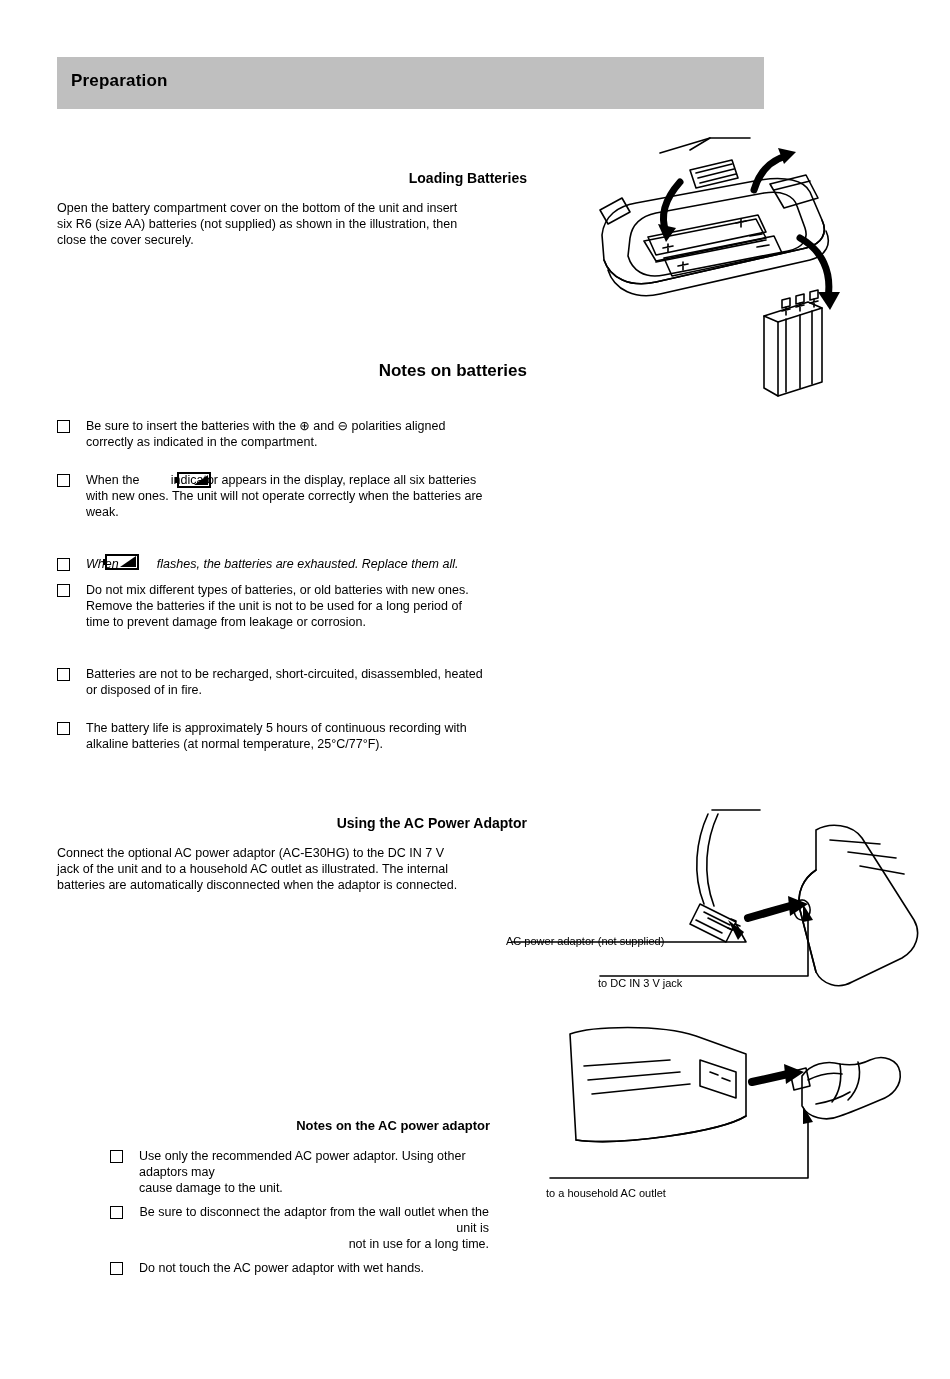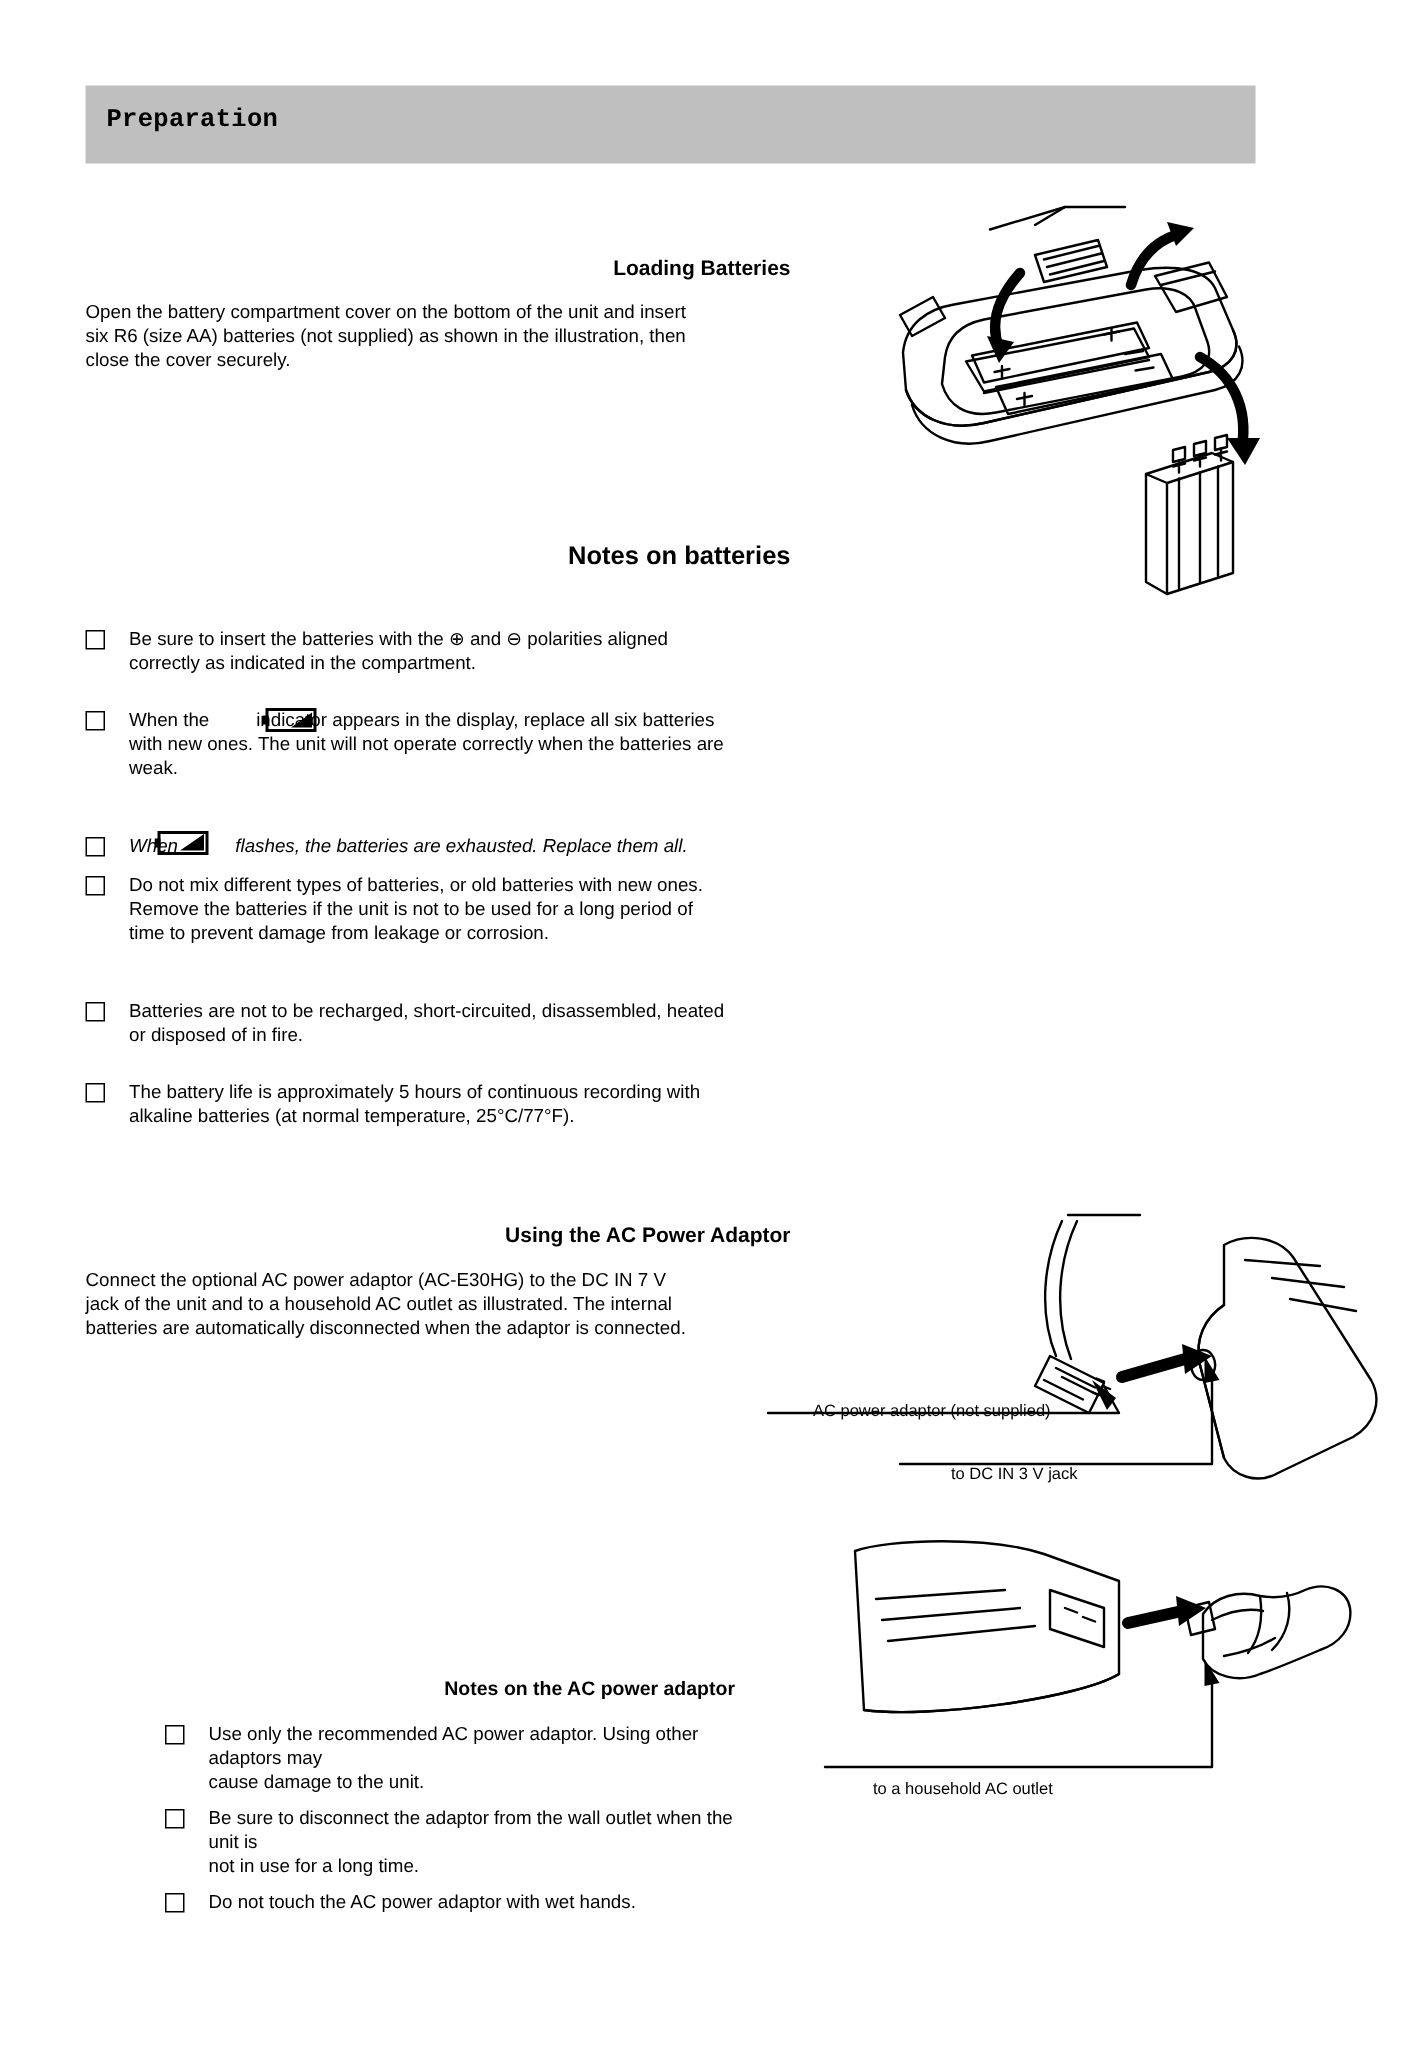--- a/index.html
+++ b/index.html
@@ -16,24 +16,23 @@
     height: 1379px;
     background: #ffffff;
     overflow: hidden;
   }
 
   
   .header-bar {
     position: absolute;
     left: 57px;
     top: 57px;
-    width: 780px;
+    width: 707px;
     height: 52px;
     background: #bfbfbf;
-    font-family: Liberation Mono, monospace;
   }
   .header-title {
     position: absolute;
     left: 14px;
     top: 14px;
     font-size: 17px;
     font-weight: bold;
     color: #000;
     letter-spacing: .2px;
   }
@@ -78,21 +77,20 @@
     position: absolute;
   }
 
   
   .cap {
     position: absolute;
     font-size: 11px;
     line-height: 14px;
     color: #000;
     white-space: pre;
-    margin-left: 36px;
   }
 </style>
 </head>
 <body>
 
 <div class="page">
 
   <div class="header-bar">
     <div class="header-title">Preparation</div>
   </div>
@@ -288,19 +286,19 @@
 
   <div class="cap" style="left:546px; top:1186px;">to a household AC outlet</div>
 
   <div class="txt bold" style="left:110px; top:1118px; width:380px; font-size:13px;">Notes on the AC power adaptor</div>
 
   <div class="bullet" style="left:110px; top:1150px;"></div>
   <div class="txt" style="left:139px; top:1148px; width:350px;">Use only the recommended AC power adaptor. Using other adaptors may
 cause damage to the unit.</div>
 
   <div class="bullet" style="left:110px; top:1206px;"></div>
-  <div class="txt" style="left:139px; top:1204px; width:350px;">Be sure to disconnect the adaptor from the wall outlet when the unit is
+  <div class="txt" style="left:139px; top:1204px; width:350px;text-align:right;">Be sure to disconnect the adaptor from the wall outlet when the unit is
 not in use for a long time.</div>
 
   <div class="bullet" style="left:110px; top:1262px;"></div>
   <div class="txt" style="left:139px; top:1260px; width:350px;">Do not touch the AC power adaptor with wet hands.</div>
 
 </div>
 
 </body></html>

